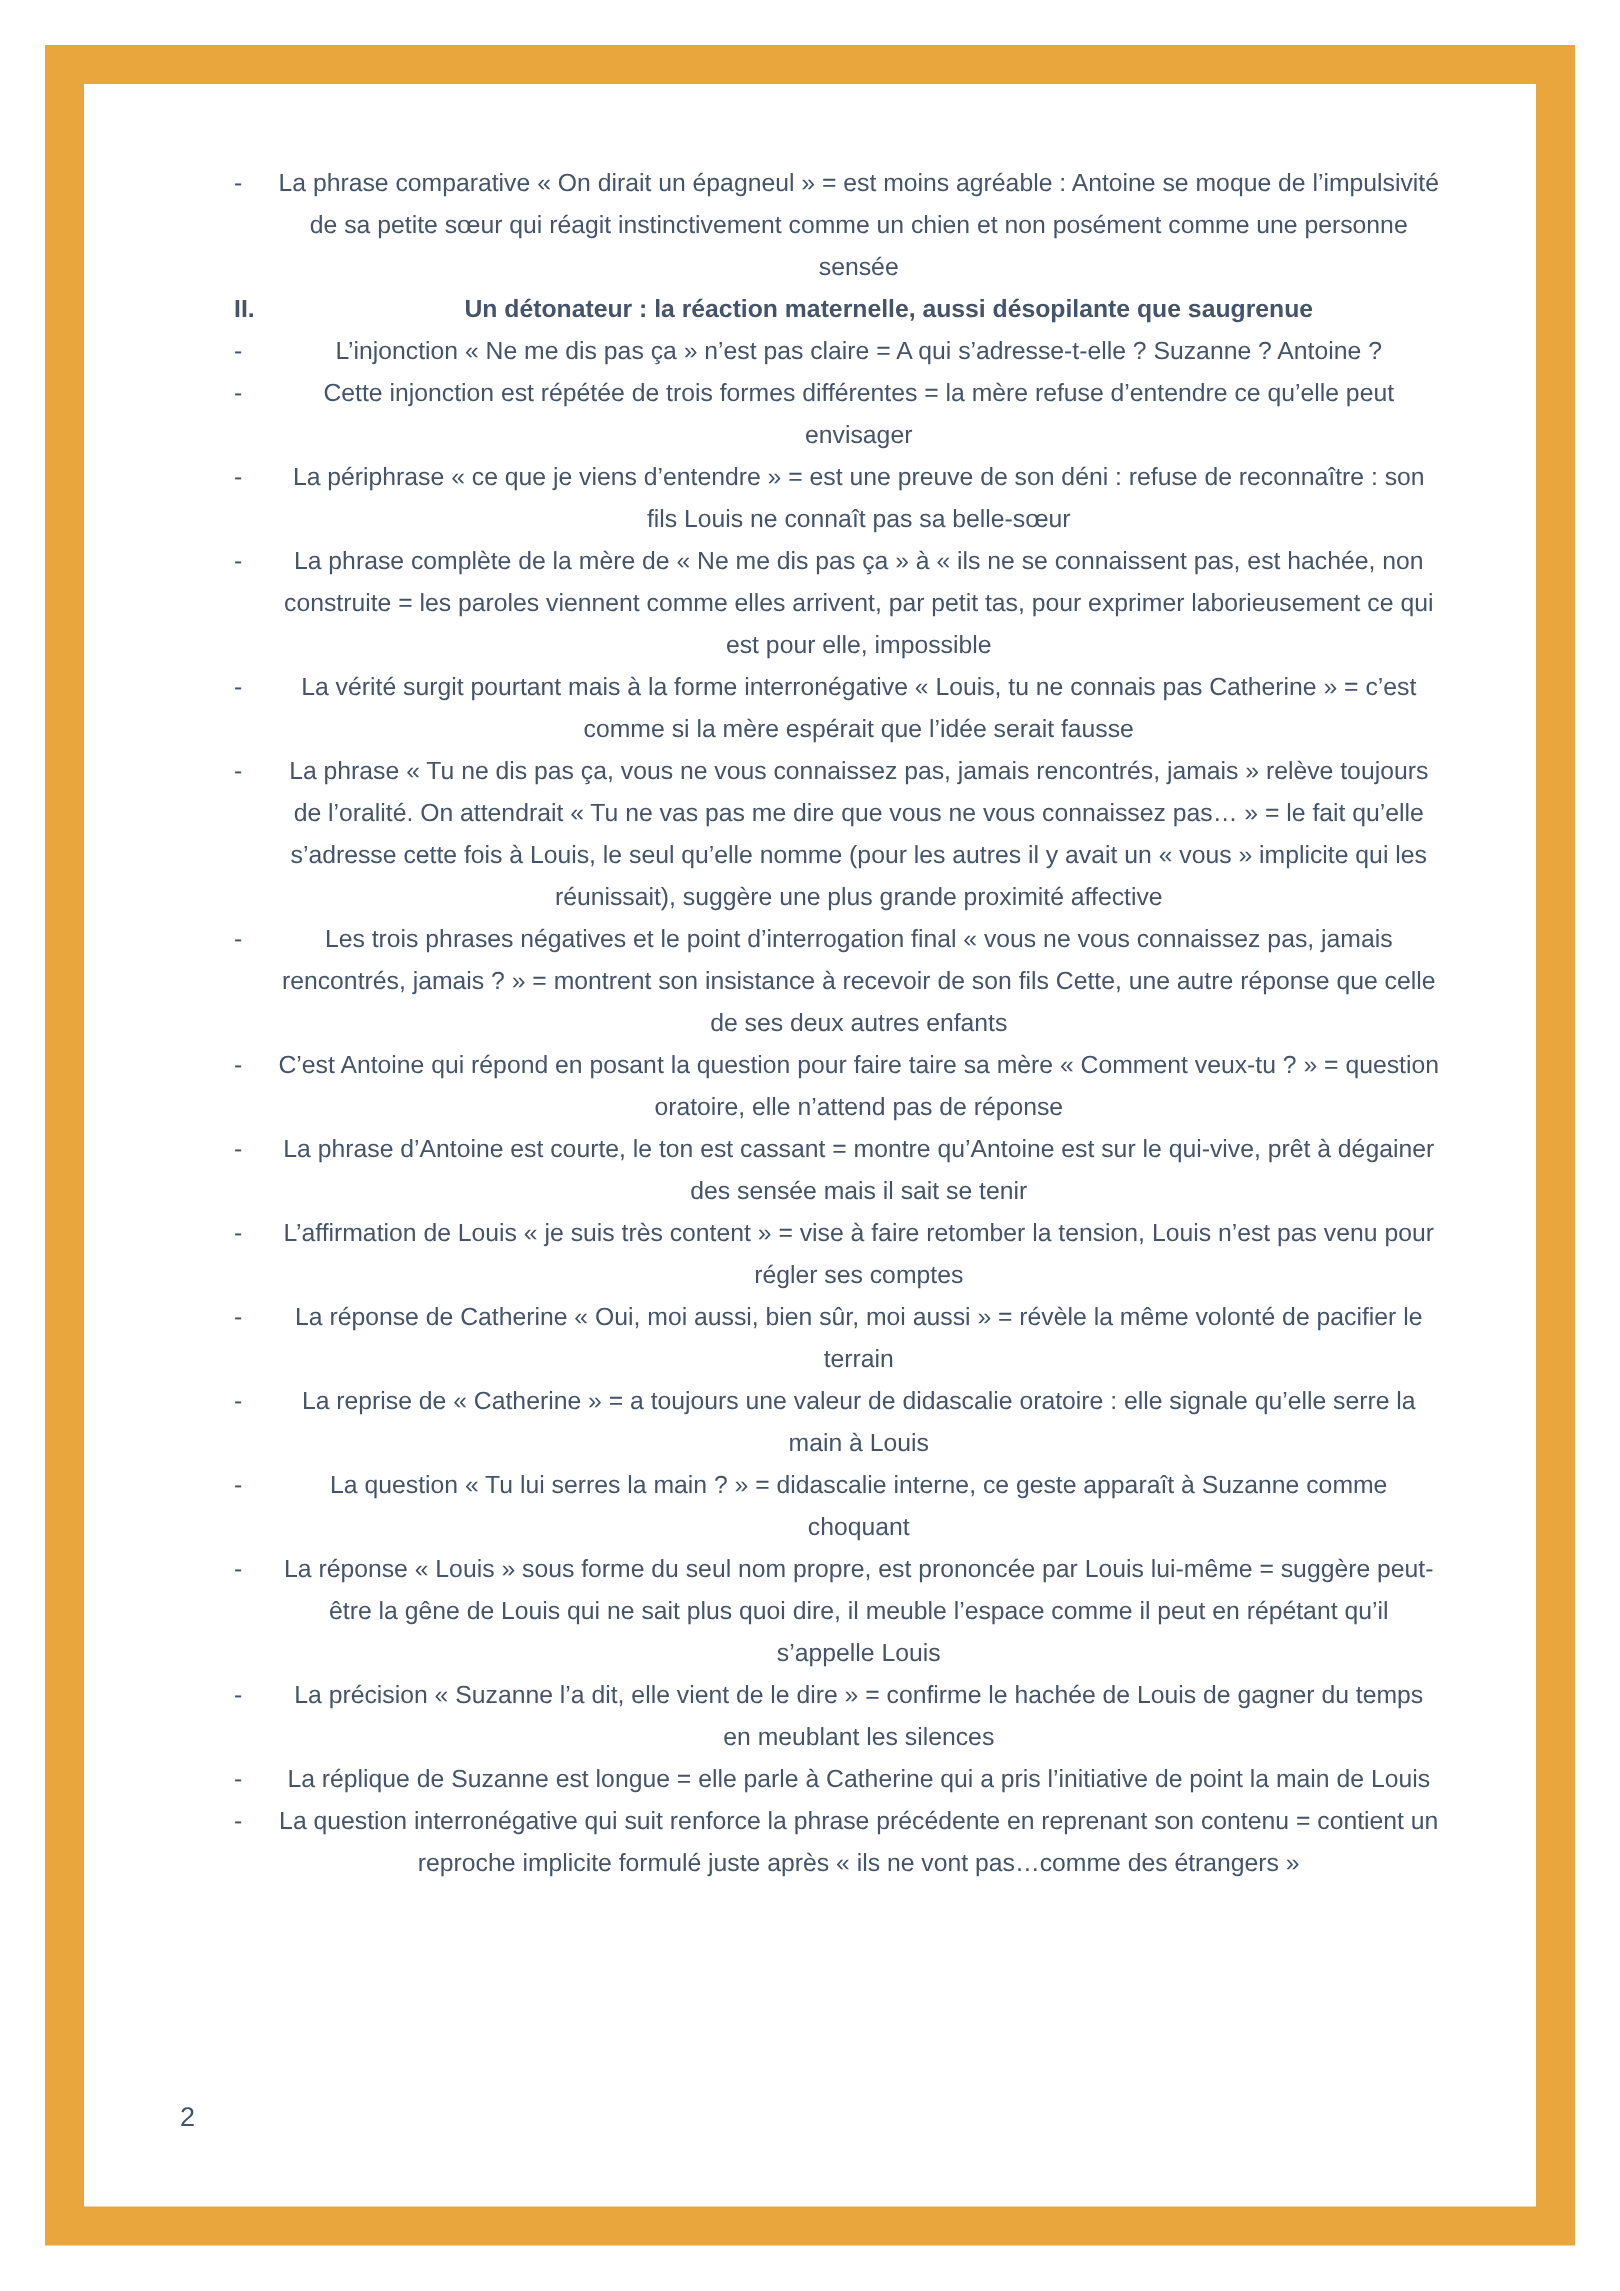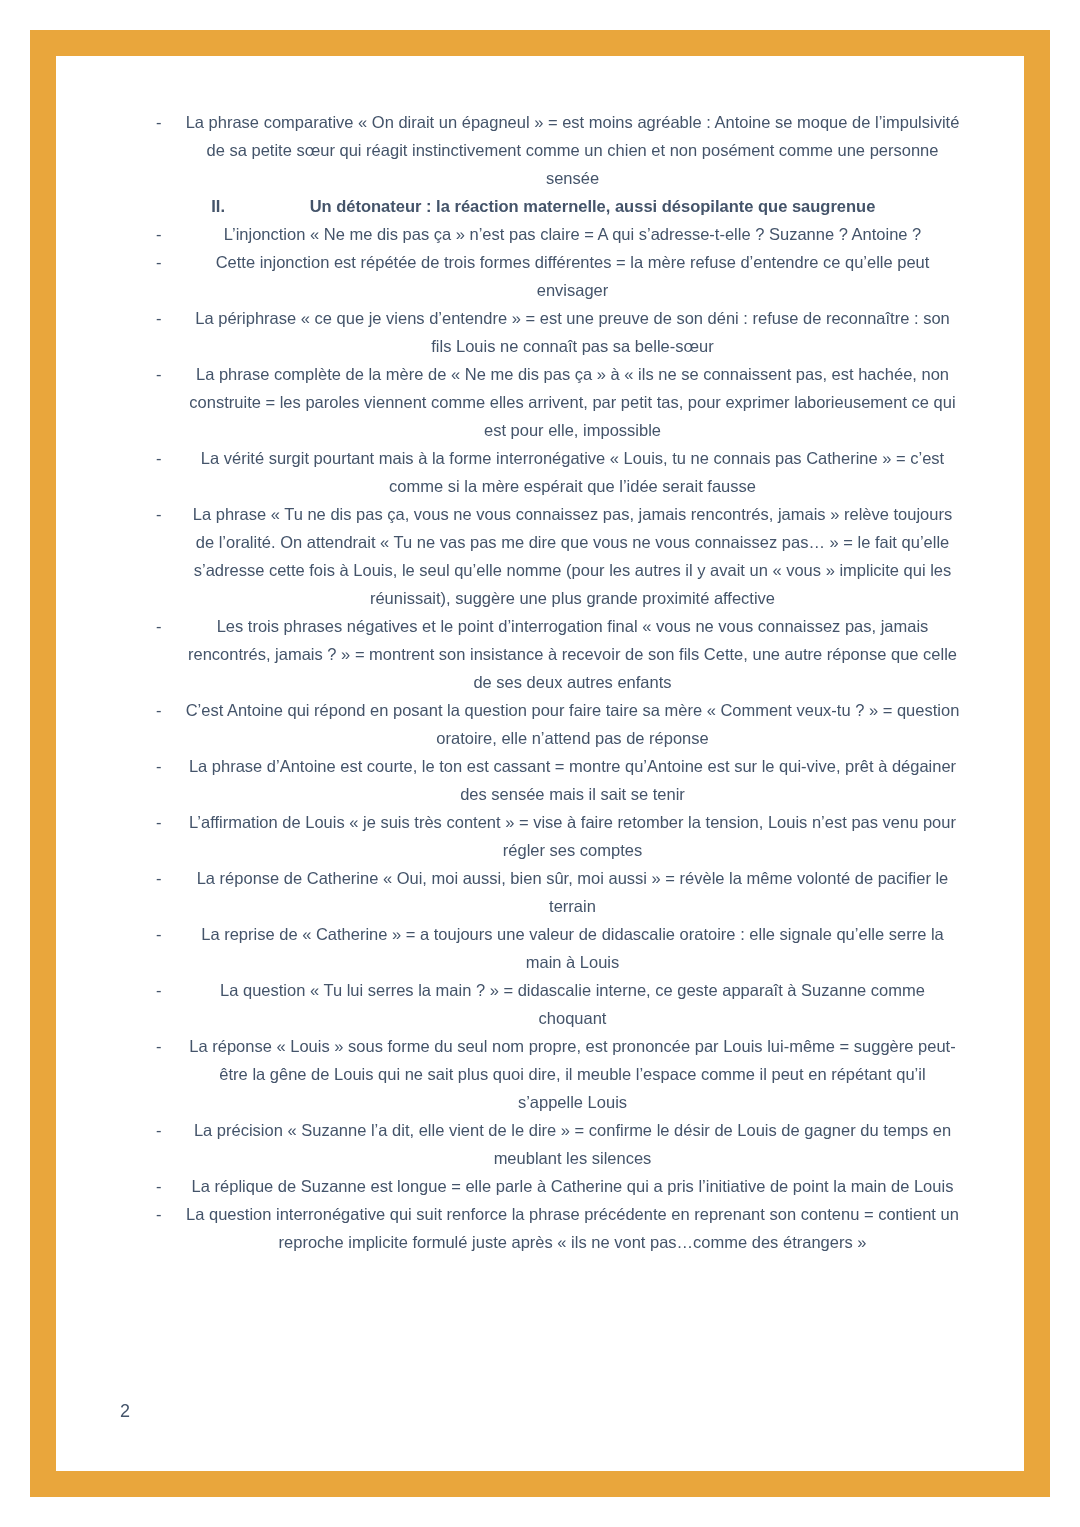--- a/index.html
+++ b/index.html
@@ -44,21 +44,20 @@
   }
   .row .text{
     flex:1 1 auto;
     text-align:center;
   }
   .row.heading{
     font-weight:bold;
   }
   .row.heading .marker{
     flex:0 0 69px;
-    text-align:right;
   }
   .page-number{
     position:absolute;
     left:64px;
     bottom:50px;
     font-size:18px;
     line-height:20px;
     color:var(--text);
   }
 </style>
@@ -128,21 +127,21 @@
           <div class="row bullet">
             <span class="marker">-</span>
             <span class="text">La question « Tu lui serres la main ? » = didascalie interne, ce geste apparaît à Suzanne comme choquant</span>
           </div>
           <div class="row bullet">
             <span class="marker">-</span>
             <span class="text">La réponse « Louis » sous forme du seul nom propre, est prononcée par Louis lui-même = suggère peut-être la gêne de Louis qui ne sait plus quoi dire, il meuble l’espace comme il peut en répétant qu’il s’appelle Louis</span>
           </div>
           <div class="row bullet">
             <span class="marker">-</span>
-            <span class="text">La précision « Suzanne l’a dit, elle vient de le dire » = confirme le désir de Louis de gagner du temps en meublant les silences</span>
+            <span class="text">La précision « Suzanne l’a dit, elle vient de le dire » = confirme le hachée de Louis de gagner du temps en meublant les silences</span>
           </div>
           <div class="row bullet">
             <span class="marker">-</span>
             <span class="text">La réplique de Suzanne est longue = elle parle à Catherine qui a pris l’initiative de point la main de Louis</span>
           </div>
           <div class="row bullet">
             <span class="marker">-</span>
             <span class="text">La question interronégative qui suit renforce la phrase précédente en reprenant son contenu = contient un reproche implicite formulé juste après « ils ne vont pas…comme des étrangers »</span>
           </div>
         </div>

